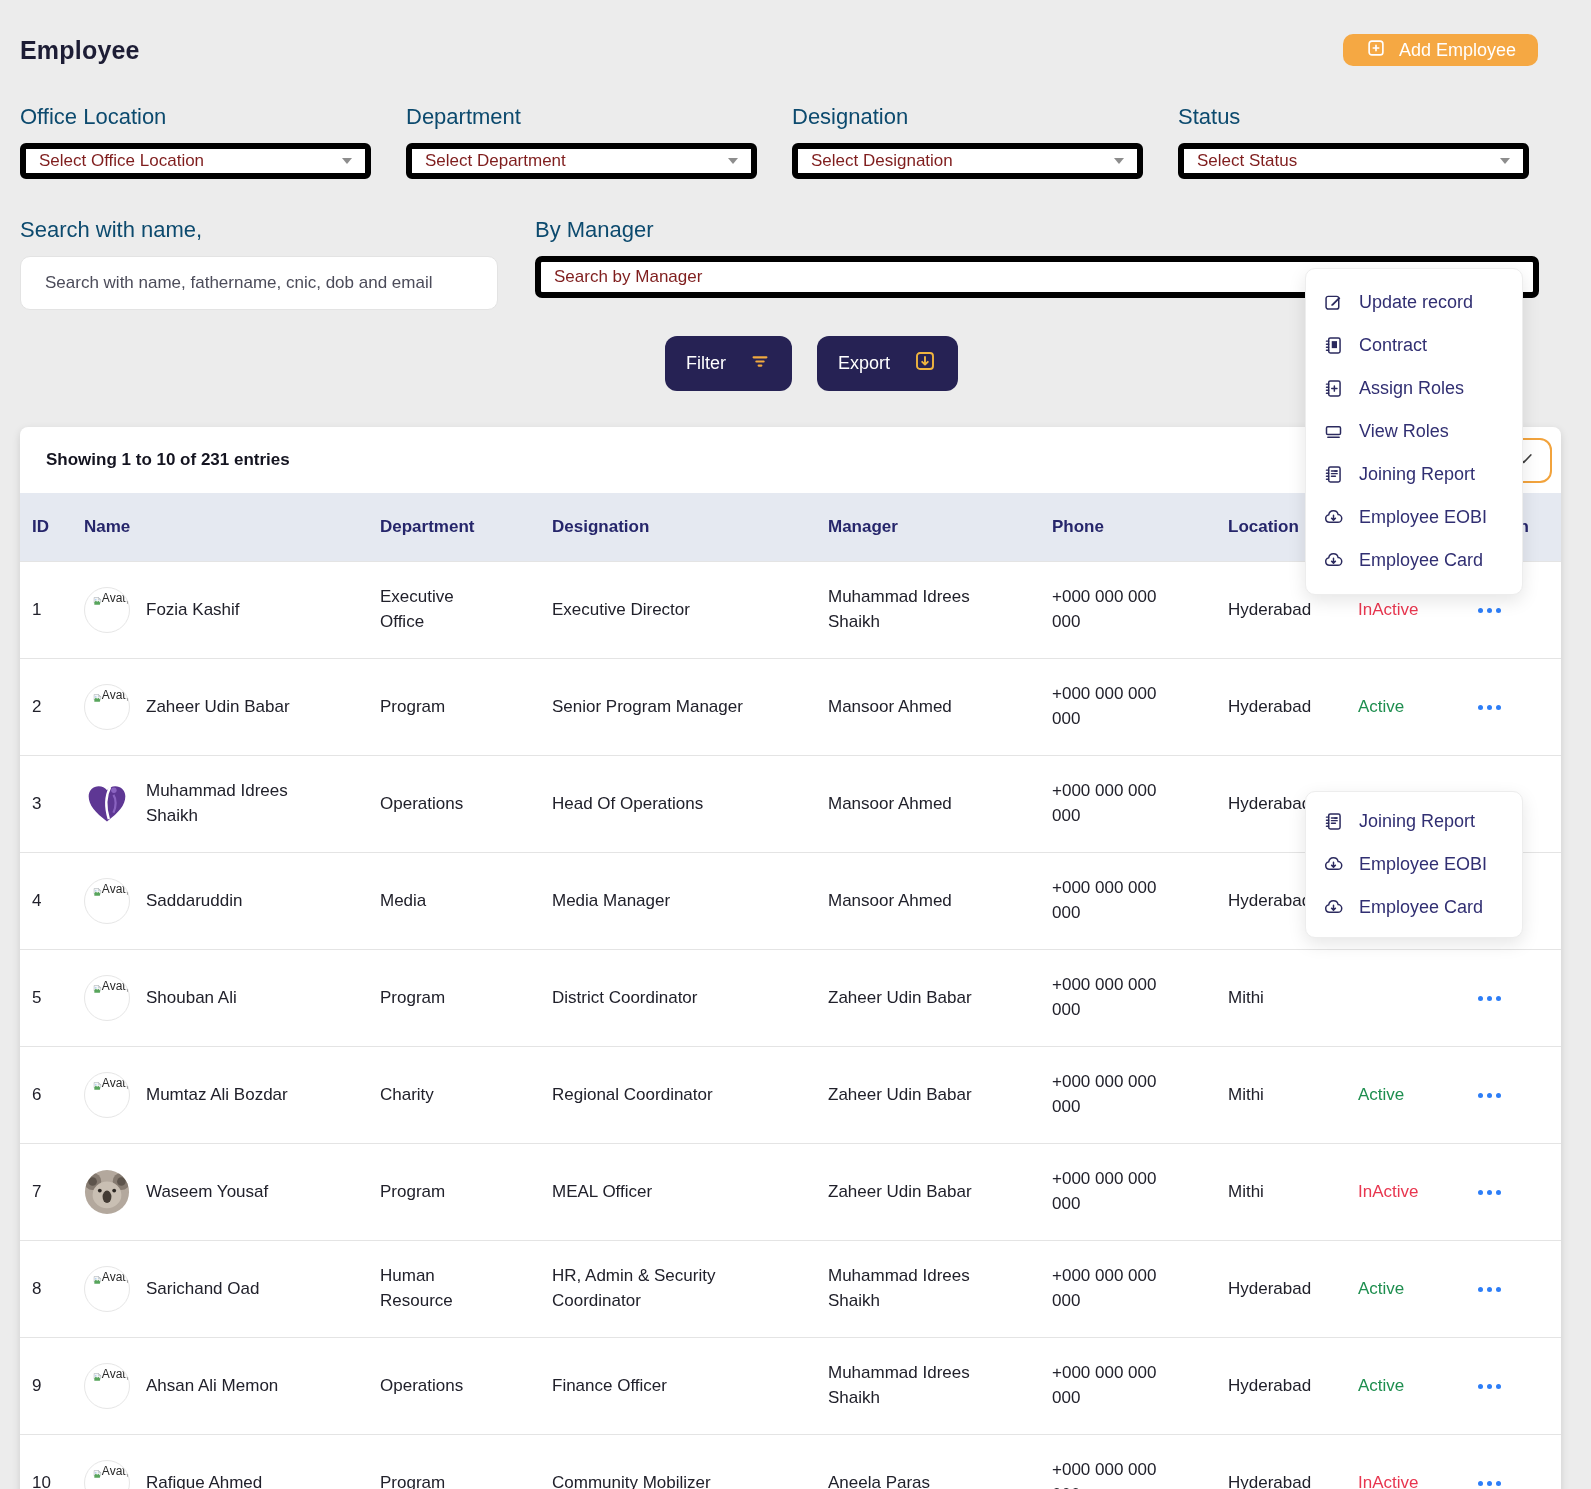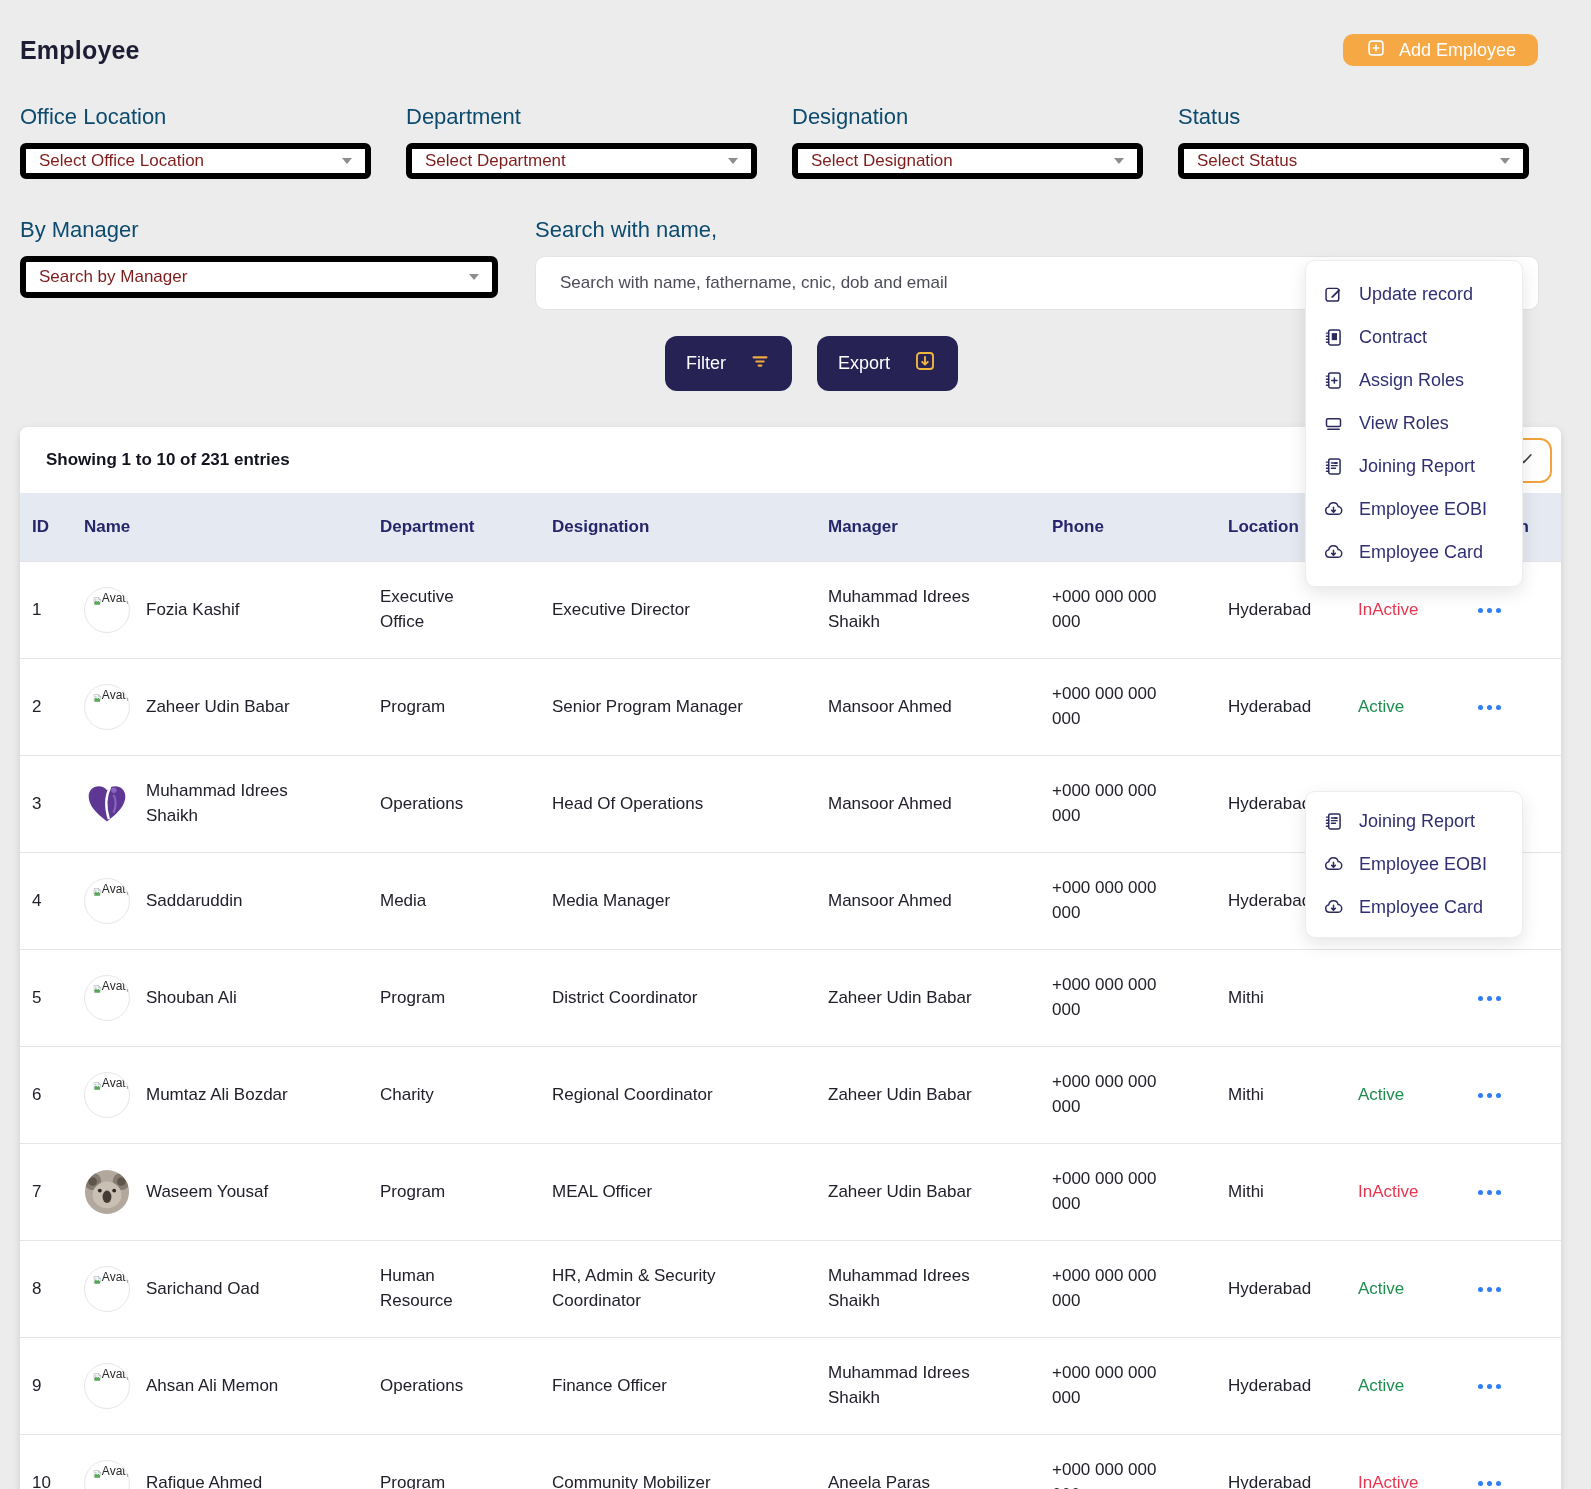--- a/index.html
+++ b/index.html
@@ -54,21 +54,21 @@
   .dot{width:5px;height:5px;border-radius:50%;}
 
   .avatar{width:46px;height:46px;border-radius:50%;overflow:hidden;flex:none;display:flex;align-items:center;justify-content:center;background:#fff;}
   .avatar-broken{border:1px solid #e6e6e6;flex-direction:row;align-items:flex-start;justify-content:flex-start;
     padding:4px 0 0 8px;box-sizing:border-box;}
   .avatar-broken .alt{font-size:12px;color:#2a2a2a;line-height:1.15;white-space:nowrap;}
 
   
   .menu{position:absolute;left:1305px;width:218px;background:#fff;border:1px solid #ededed;border-radius:10px;
     box-shadow:0 6px 18px rgba(0,0,0,.10);z-index:20;box-sizing:border-box;}
-  .menu-main{top:260px;padding:12px 0;}
+  .menu-main{top:268px;padding:12px 0;}
   .menu-sec{top:791px;padding:8px 0;}
   .mi{height:43px;display:flex;align-items:center;gap:15px;padding:0 8px 0 17px;font-size:18px;color:#312f72;cursor:pointer;}
   .mi .ic{flex:none;display:flex;align-items:center;}
 </style>
 </head>
 <body>
 
 <div class="app">
   <div class="content">
 
@@ -109,29 +109,29 @@
         <span class="filter-label">Status</span>
         <div class="sel">
           <span>Select Status</span>
           <span class="caret"></span>
         </div>
       </div>
     </div>
 
     <div class="filters2">
       <div class="filter">
+        <span class="filter-label">Search with name,</span>
+        <input class="search-input" type="text" placeholder="Search with name, fathername, cnic, dob and email" style="">
+      </div>
+      <div class="filter">
         <span class="filter-label">By Manager</span>
         <div class="sel tall">
           <span>Search by Manager</span>
           <span class="caret"></span>
         </div>
-      </div>
-      <div class="filter">
-        <span class="filter-label">Search with name,</span>
-        <input class="search-input" type="text" placeholder="Search with name, fathername, cnic, dob and email" style="">
       </div>
     </div>
 
     <div class="btnrow">
       <button class="btn-dark">
         <span>Filter</span>
         <span class="ic" id="filter-icon-slot"><svg width="22" height="22" viewBox="0 0 24 24" fill="none" stroke="#f0a93f" stroke-width="2.3" stroke-linecap="round">
               <path d="M5 8h14M8 12.5h8M10.5 17h3"></path>
             </svg></span>
       </button>

